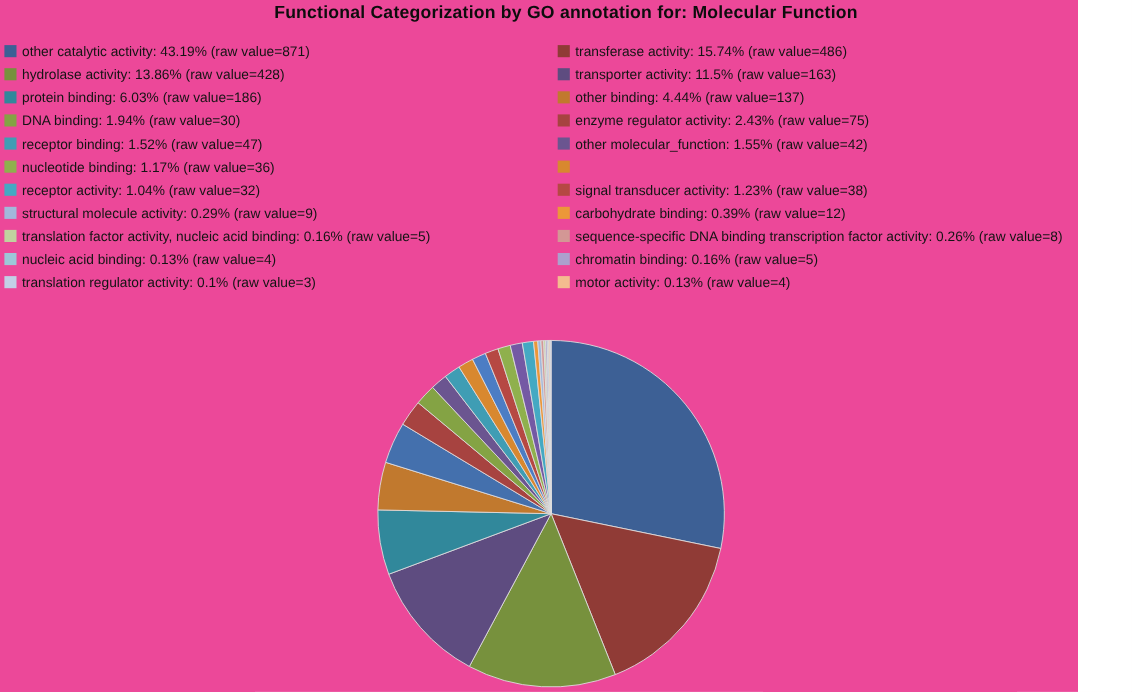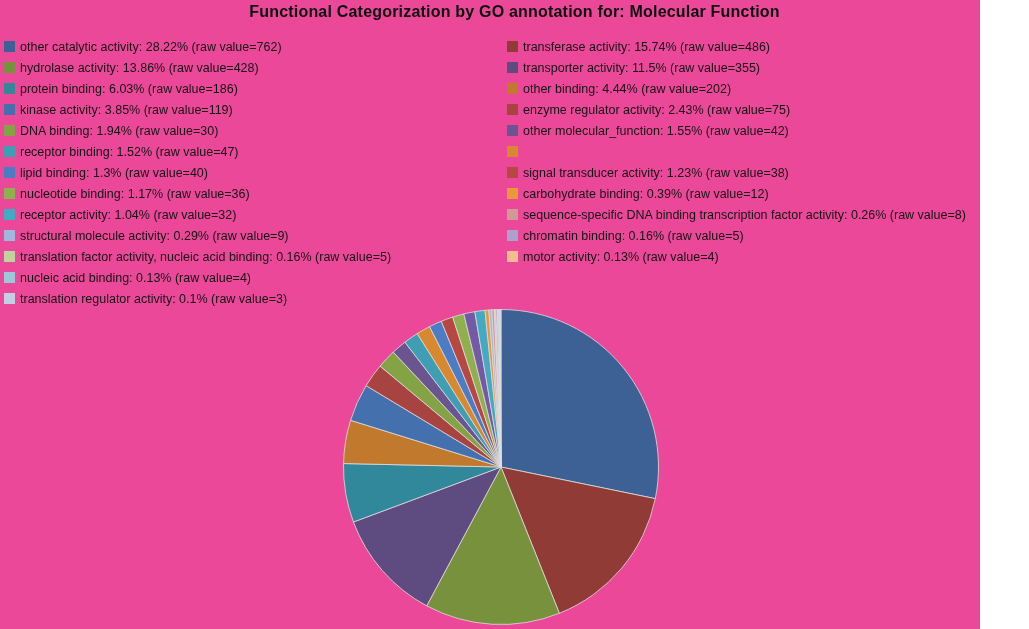--- a/index.html
+++ b/index.html
@@ -59,45 +59,37 @@
 </style>
 </head>
 <body>
 
 <div id="page">
   <div class="chart-title">Functional Categorization by GO annotation for: Molecular Function</div>
 
   <div class="legend-col left">
       <div class="legend-item">
         <span class="swatch" style="background: rgb(61, 96, 149);"></span>
-        <span class="legend-label">other catalytic activity: 28.22% (raw value=762)</span>
+        <span class="legend-label">other catalytic activity: 43.19% (raw value=871)</span>
       </div>
       <div class="legend-item">
         <span class="swatch" style="background: rgb(119, 145, 61);"></span>
         <span class="legend-label">hydrolase activity: 13.86% (raw value=428)</span>
       </div>
       <div class="legend-item">
         <span class="swatch" style="background: rgb(49, 136, 155);"></span>
         <span class="legend-label">protein binding: 6.03% (raw value=186)</span>
       </div>
       <div class="legend-item">
-        <span class="swatch" style="background: rgb(68, 112, 173);"></span>
-        <span class="legend-label">kinase activity: 3.85% (raw value=119)</span>
-      </div>
-      <div class="legend-item">
         <span class="swatch" style="background: rgb(132, 163, 68);"></span>
         <span class="legend-label">DNA binding: 1.94% (raw value=30)</span>
       </div>
       <div class="legend-item">
         <span class="swatch" style="background: rgb(63, 157, 180);"></span>
         <span class="legend-label">receptor binding: 1.52% (raw value=47)</span>
-      </div>
-      <div class="legend-item">
-        <span class="swatch" style="background: rgb(76, 125, 196);"></span>
-        <span class="legend-label">lipid binding: 1.3% (raw value=40)</span>
       </div>
       <div class="legend-item">
         <span class="swatch" style="background: rgb(143, 176, 77);"></span>
         <span class="legend-label">nucleotide binding: 1.17% (raw value=36)</span>
       </div>
       <div class="legend-item">
         <span class="swatch" style="background: rgb(68, 169, 195);"></span>
         <span class="legend-label">receptor activity: 1.04% (raw value=32)</span>
       </div>
       <div class="legend-item">
@@ -118,25 +110,25 @@
       </div>
     </div>
 
   <div class="legend-col right">
       <div class="legend-item">
         <span class="swatch" style="background: rgb(144, 59, 54);"></span>
         <span class="legend-label">transferase activity: 15.74% (raw value=486)</span>
       </div>
       <div class="legend-item">
         <span class="swatch" style="background: rgb(94, 76, 128);"></span>
-        <span class="legend-label">transporter activity: 11.5% (raw value=355)</span>
+        <span class="legend-label">transporter activity: 11.5% (raw value=163)</span>
       </div>
       <div class="legend-item">
         <span class="swatch" style="background: rgb(193, 121, 46);"></span>
-        <span class="legend-label">other binding: 4.44% (raw value=202)</span>
+        <span class="legend-label">other binding: 4.44% (raw value=137)</span>
       </div>
       <div class="legend-item">
         <span class="swatch" style="background: rgb(167, 67, 64);"></span>
         <span class="legend-label">enzyme regulator activity: 2.43% (raw value=75)</span>
       </div>
       <div class="legend-item">
         <span class="swatch" style="background: rgb(107, 85, 144);"></span>
         <span class="legend-label">other molecular_function: 1.55% (raw value=42)</span>
       </div>
       <div class="legend-item">

